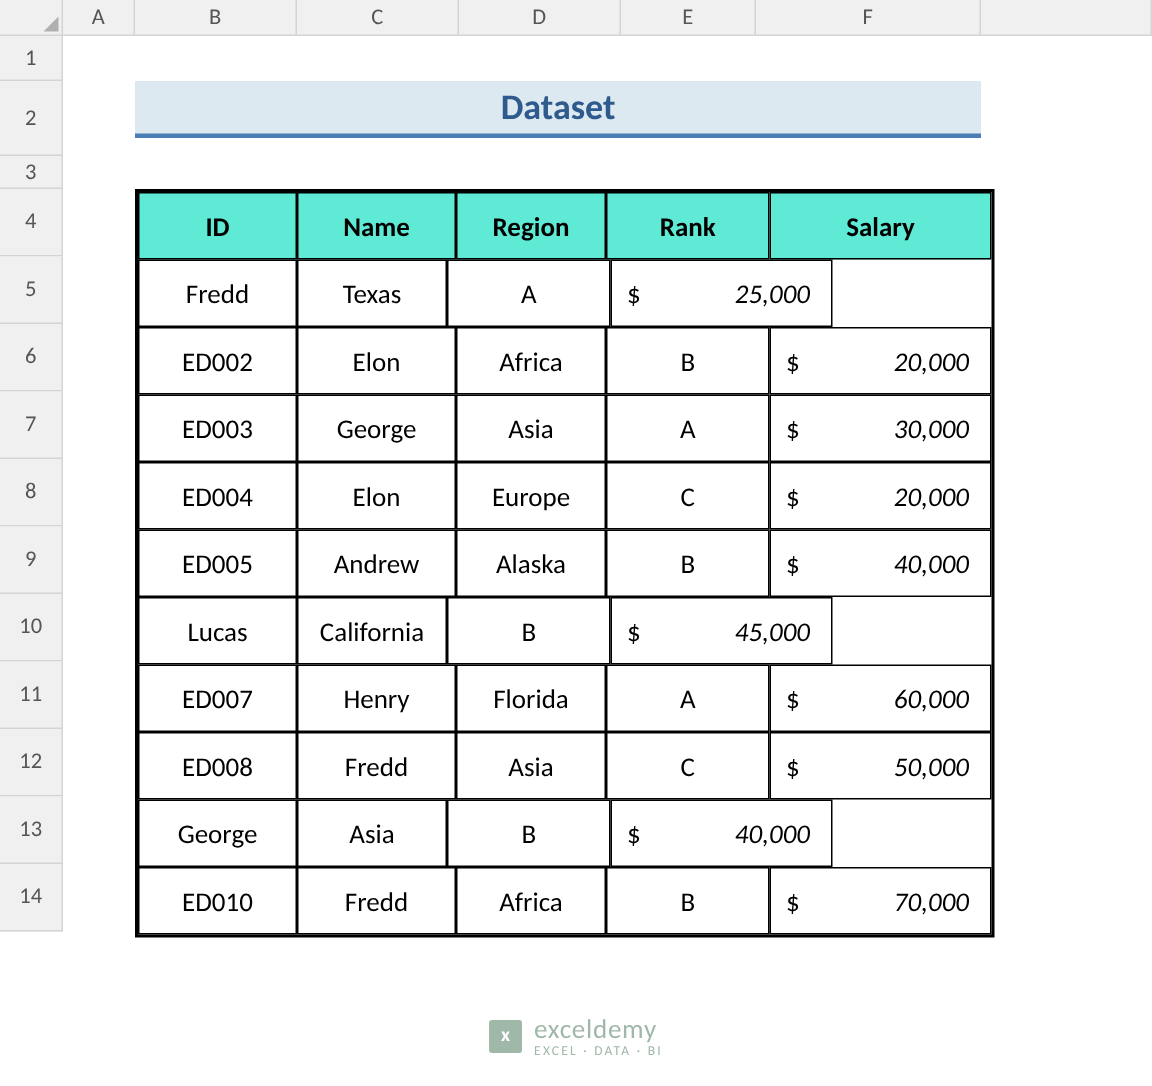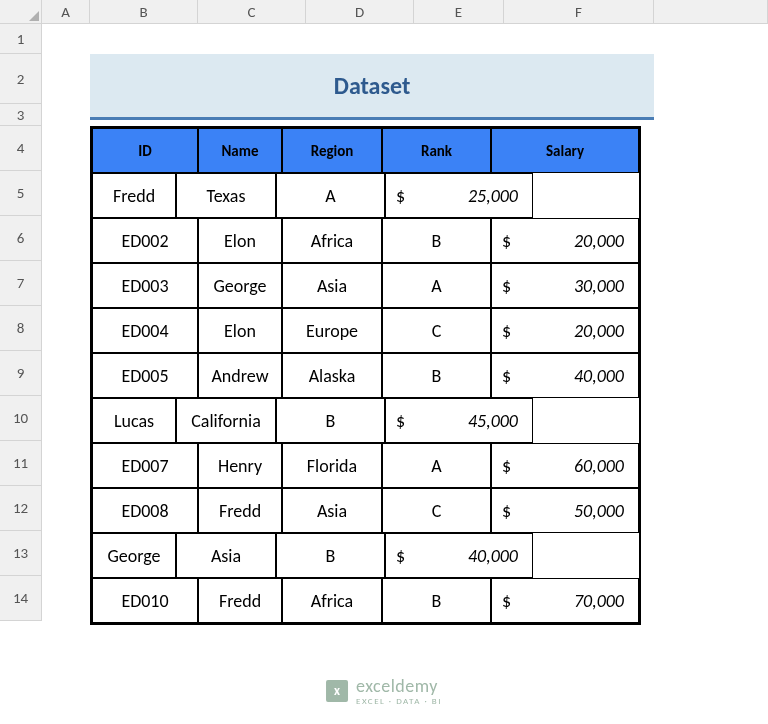--- a/index.html
+++ b/index.html
@@ -88,21 +88,21 @@
     .r3 { height: 22px; }
     .rData { height: 45px; }
     .rHeader { height: 45px; }
 
     
     .title-banner {
       position: absolute;
       left: 48px;
       top: 30px;
       width: 564px;
-      height: 66px;
+      height: 38px;
       background: #dce9f1;
       border-bottom: 3px solid #4a7db5;
       display: flex;
       align-items: center;
       justify-content: center;
       font-weight: bold;
       font-size: 24px;
       color: #2e5a8e;
     }
 
@@ -119,26 +119,26 @@
     .data-cell {
       border: 1px solid #000;
       display: flex;
       align-items: center;
       justify-content: center;
       font-size: 18px;
       height: 45px;
       overflow: hidden;
     }
     .data-header {
-      background: #3b82f6;
+      background: #5eead4;
       font-weight: bold;
-      font-size: 15px;
+      font-size: 18px;
     }
     .dcB { width: 106px; }
-    .dcC { width: 84px; }
+    .dcC { width: 106px; }
     .dcD { width: 100px; }
     .dcE { width: 109px; }
     .dcF { width: 148px; }
     .salary-cell {
       justify-content: space-between;
       padding: 0 14px 0 10px;
     }
     .salary-cell .symbol {
       font-size: 18px;
     }

